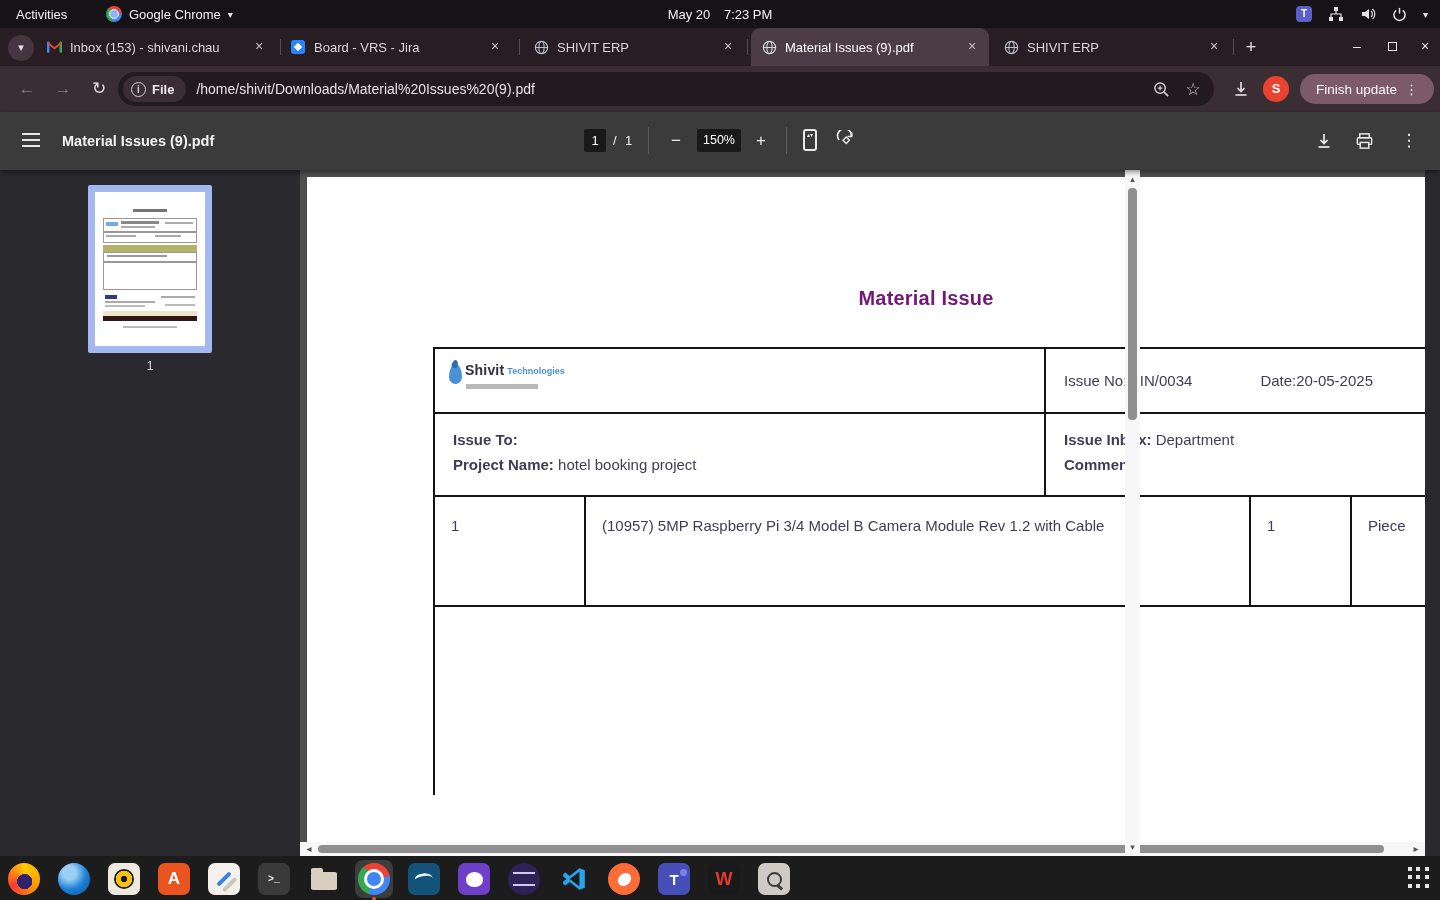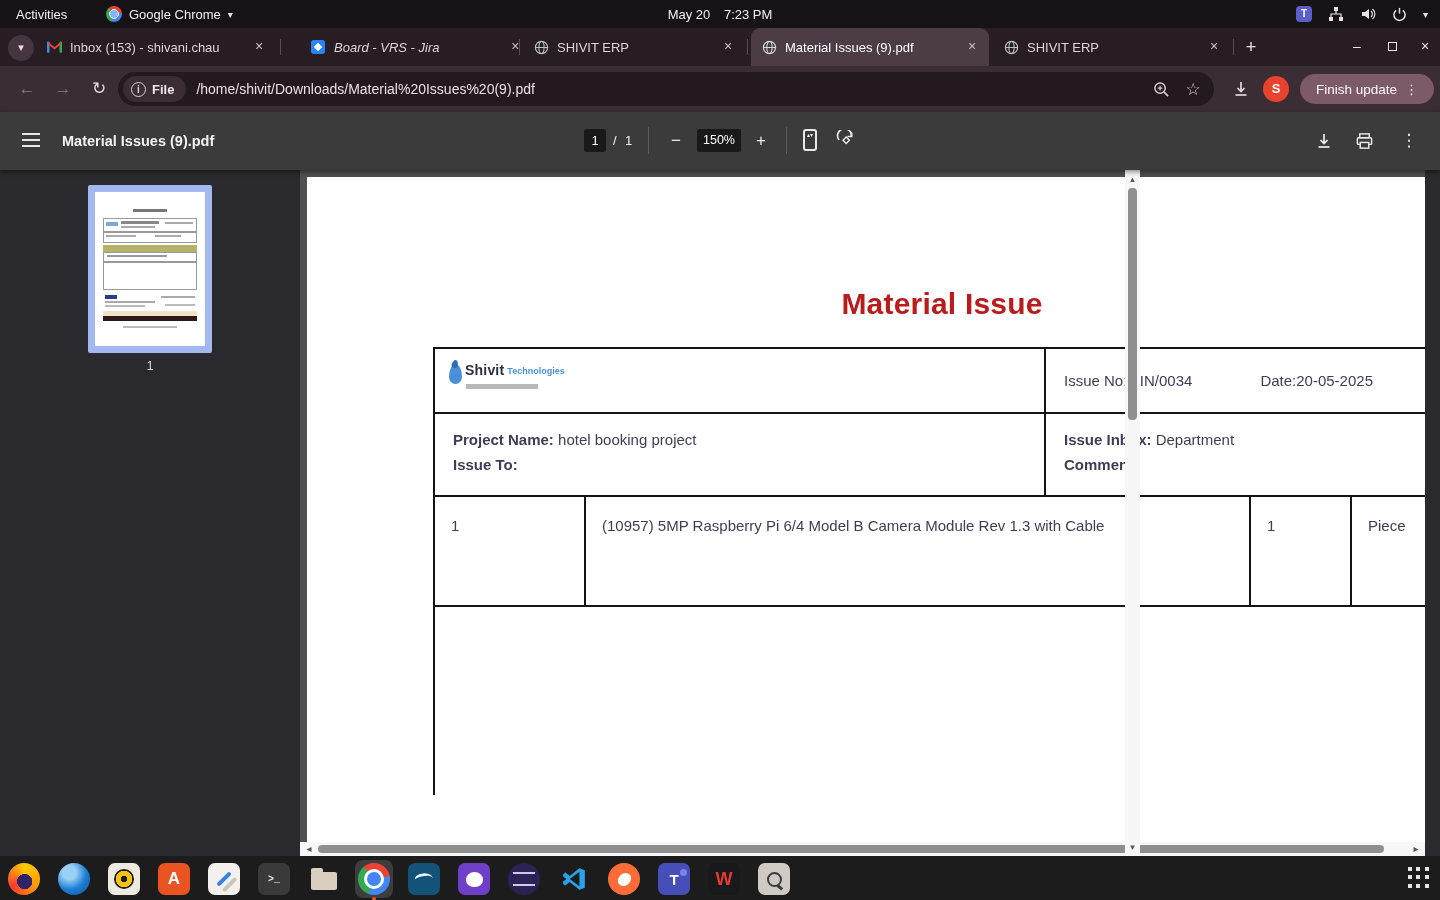--- a/index.html
+++ b/index.html
@@ -67,21 +67,21 @@
   .content { position:absolute; left:0; top:170px; width:1440px; height:686px; }
   .thumbpanel { position:absolute; left:0; top:0; width:300px; height:686px; background:#2a2a2e; }
   .thumbsel { position:absolute; left:88px; top:15px; width:124px; height:168px; background:#a3b8f0; border-radius:2px; }
   .minipage { position:absolute; left:7px; top:7px; width:110px; height:154px; background:#fff; position:relative; }
   .mini { position:absolute; background:#9a9a9a; }
   .thumbnum { position:absolute; left:88px; top:188px; width:124px; text-align:center; color:#d6d6d6; font-size:13px; }
 
   .viewer { position:absolute; left:300px; top:0; width:1125px; height:686px; background:#4f4f4f; }
   .page { position:absolute; left:7px; top:7px; width:1118px; height:665px; background:#ffffff; overflow:hidden; }
 
-  .doctitle { position:absolute; left:510px; top:110px; width:250px; text-align:center; font-size:30px; font-weight:bold; color:#b91c1c; letter-spacing:.2px; }
+  .doctitle { position:absolute; left:494px; top:110px; width:250px; text-align:center; font-size:20px; font-weight:bold; color:#701a75; letter-spacing:.2px; }
 
   .dtable { position:absolute; left:86px; top:170px; width:1191px; color:#3f3d56; font-size:15px;margin-left:40px; }
   .trow { display:flex; border:2px solid #141414; border-top:none; }
   .trow.first { border-top:2px solid #141414; }
   .tr1 { height:67px; }
   .tr2 { height:83px; }
   .tr3 { height:54px; background:#b5b269; border-bottom:3px solid #141414; }
   .tr4 { height:110px; }
   .tr5 { height:188px; border-bottom:none; }
   .cell { position:relative; }
@@ -198,21 +198,21 @@
             <rect x="0" y="0" width="4" height="18" rx="1.5" fill="#4285f4"></rect>
             <rect x="20" y="0" width="4" height="18" rx="1.5" fill="#34a853"></rect>
             <path d="M2 1l10 8L22 1v4L12 13 2 5z" fill="#ea4335"></path>
           </svg>
       </span>
       <span class="lbl">Inbox (153) - shivani.chau</span>
       <span class="x">×</span>
     </div>
     <span class="tabsep" style="left:280px;"></span>
 
-    <div class="tab" style="left:300px;width:232px;font-style:italic;">
+    <div class="tab" style="left:280px;width:232px;">
       <span class="fav">
           <span class="jira-sq"></span>
         </span>
       <span class="lbl">Board - VRS - Jira</span>
       <span class="x">×</span>
     </div>
     <span class="tabsep" style="left:519px;"></span>
 
     <div class="tab" style="left:523px;width:222px;">
       <span class="fav">
@@ -386,33 +386,33 @@
             </div>
             <div class="cell w-rest infocells">
               <span>Issue No:MIN/0034</span>
               <span class="gap"></span>
               <span>Date:20-05-2025</span>
             </div>
           </div>
 
           <div class="trow tr2">
             <div class="cell w-half bR lblblock">
+              <div><b>Issue To:</b></div>
               <div><b>Project Name:</b><span> hotel booking project</span></div>
-              <div><b>Issue To:</b></div>
             </div>
             <div class="cell w-rest lblblock">
               <div><b>Issue Inbox:</b><span> Department</span></div>
               <div><b>Comment:</b></div>
             </div>
           </div>
 
 
           <div class="trow tr4">
             <div class="cell c1 bR dcell">1</div>
-            <div class="cell c2 bR dcell">(10957) 5MP Raspberry Pi 6/4 Model B Camera Module Rev 1.3 with Cable</div>
+            <div class="cell c2 bR dcell">(10957) 5MP Raspberry Pi 3/4 Model B Camera Module Rev 1.2 with Cable</div>
             <div class="cell c3 bR dcell">1</div>
             <div class="cell c4 dcell">Piece</div>
           </div>
 
           <div class="trow tr5"></div>
 
         </div>
       </div>
 
       <div class="hscroll">

